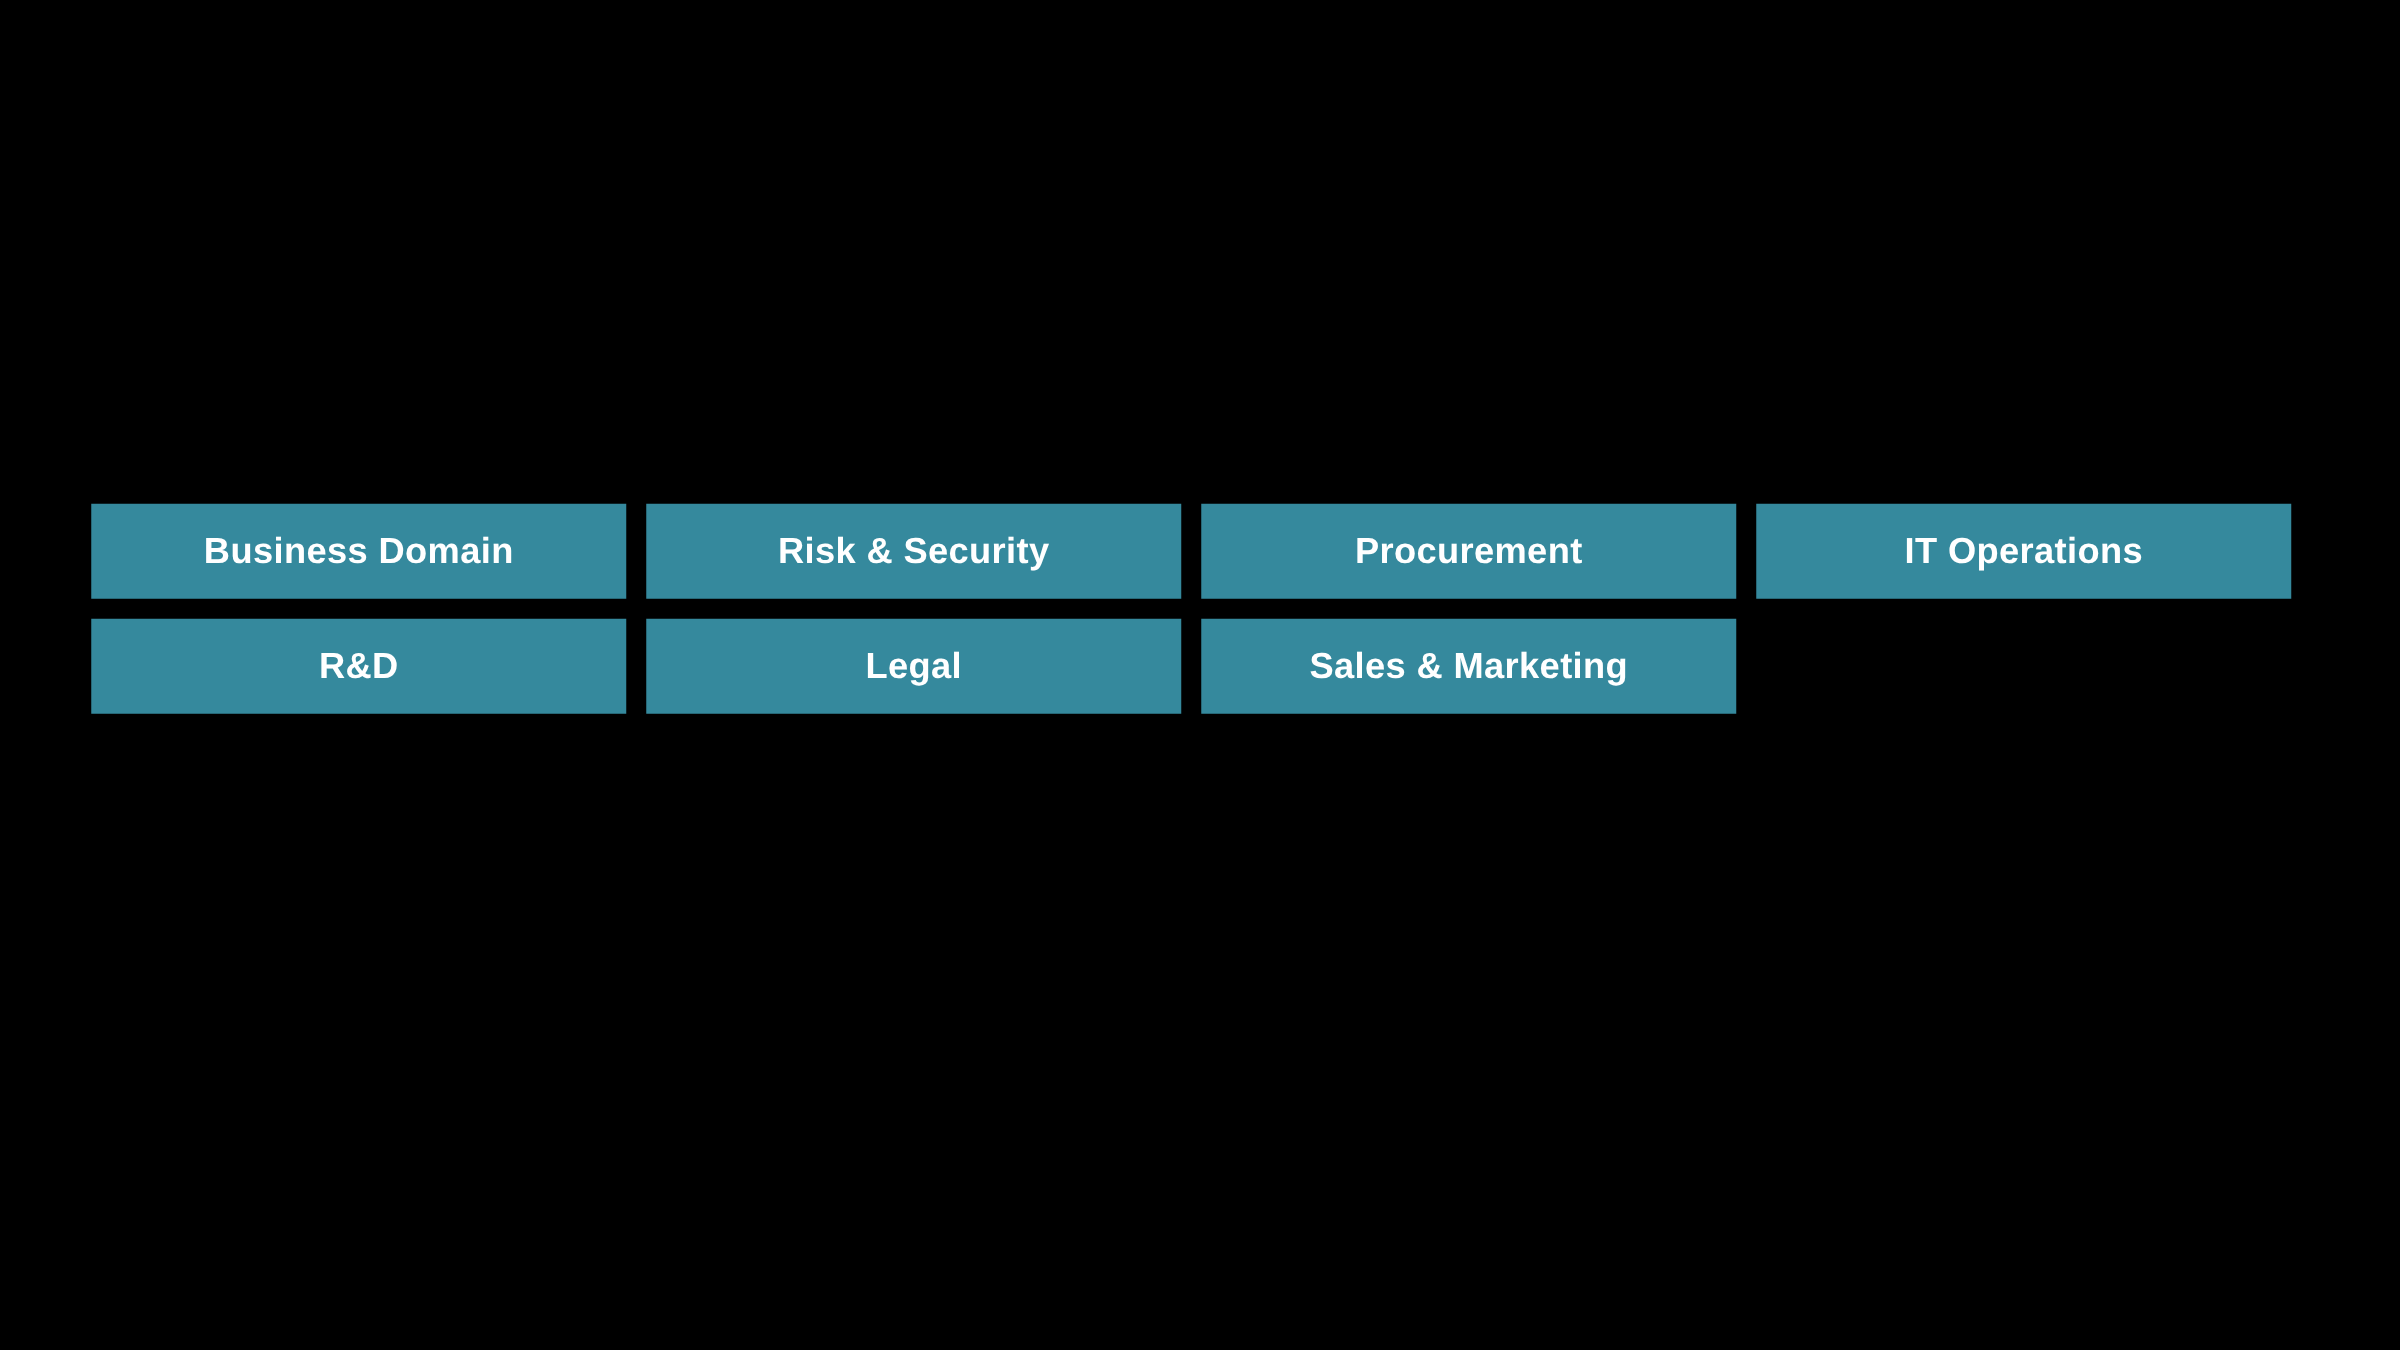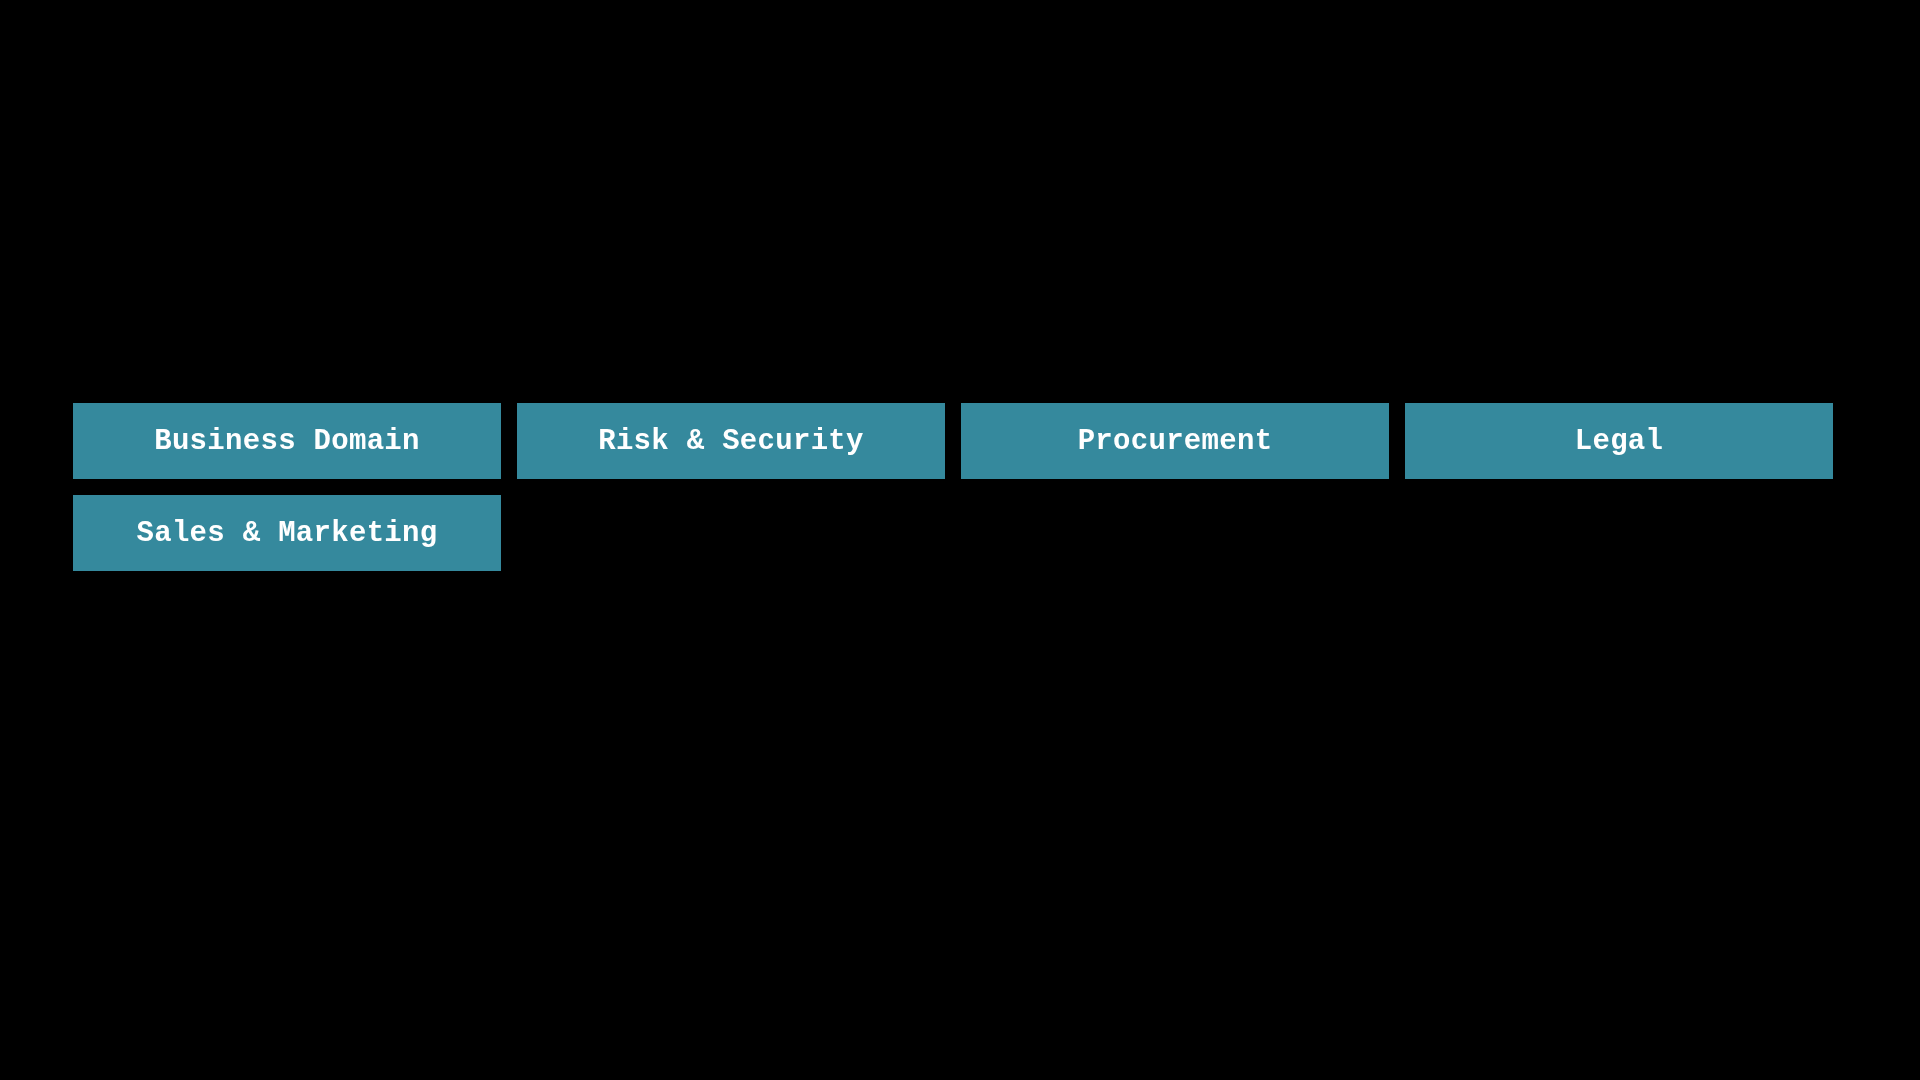--- a/index.html
+++ b/index.html
@@ -9,21 +9,20 @@
     height: 1080px;
     background: var(--page-background, #000000);
     font-family: "Liberation Sans", "DejaVu Sans", sans-serif;
     overflow: hidden;
   }
 
   .slide-canvas {
     position: relative;
     width: 1704px;
     height: 1080px;
-    font-family: Liberation Mono, monospace;
     
   }
 
   .button-grid {
     position: absolute;
     left: 73px;
     top: 403px;
     width: 1760px;
     display: grid;
     grid-template-columns: repeat(4, 428px);
@@ -71,21 +70,27 @@
     <div class="cat-btn">
       <span class="label">Business Domain</span>
     </div>
     <div class="cat-btn">
       <span class="label">Risk &amp; Security</span>
     </div>
 
     <div class="cat-btn">
       <span class="label">Procurement</span>
     </div>
+    <div class="cat-btn">
+      <span class="label">IT Operations</span>
+    </div>
 
+    <div class="cat-btn">
+      <span class="label">R&amp;D</span>
+    </div>
     <div class="cat-btn">
       <span class="label">Legal</span>
     </div>
     <div class="cat-btn">
       <span class="label">Sales &amp; Marketing</span>
     </div>
 
   </div>
 </div>
 

